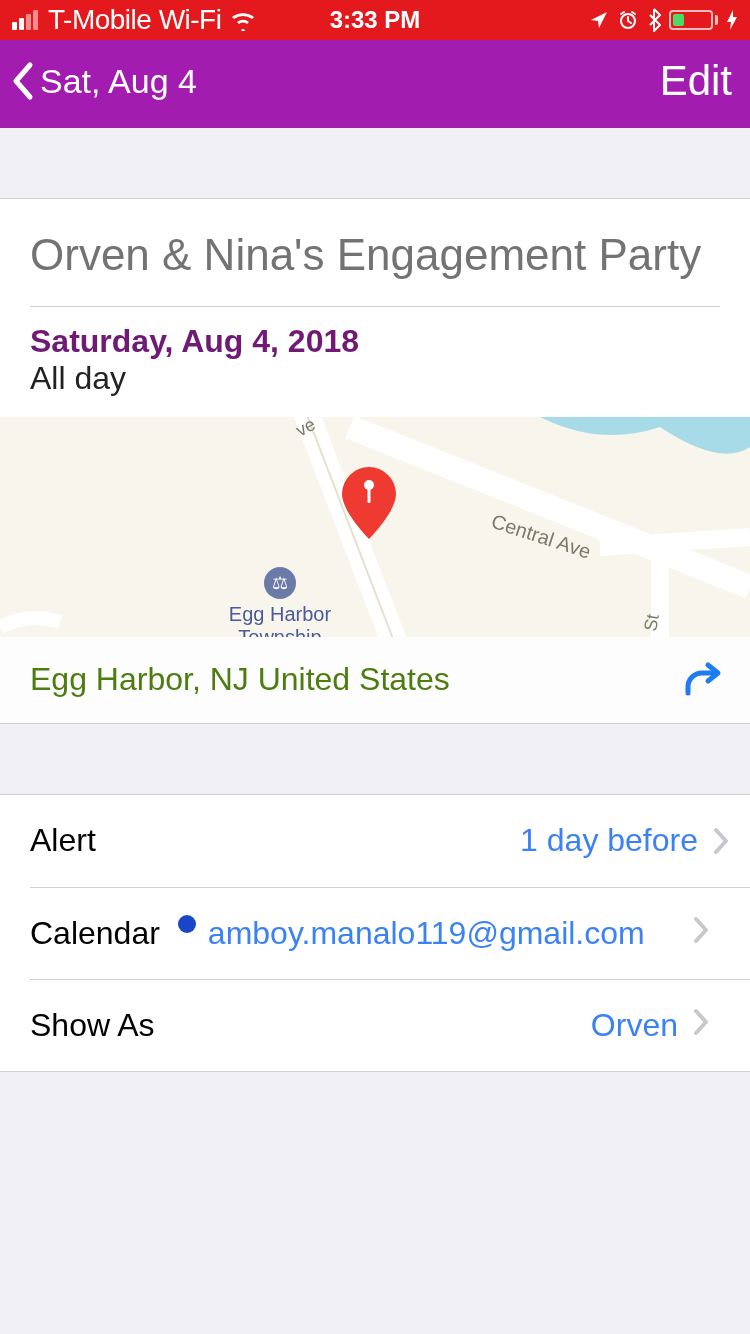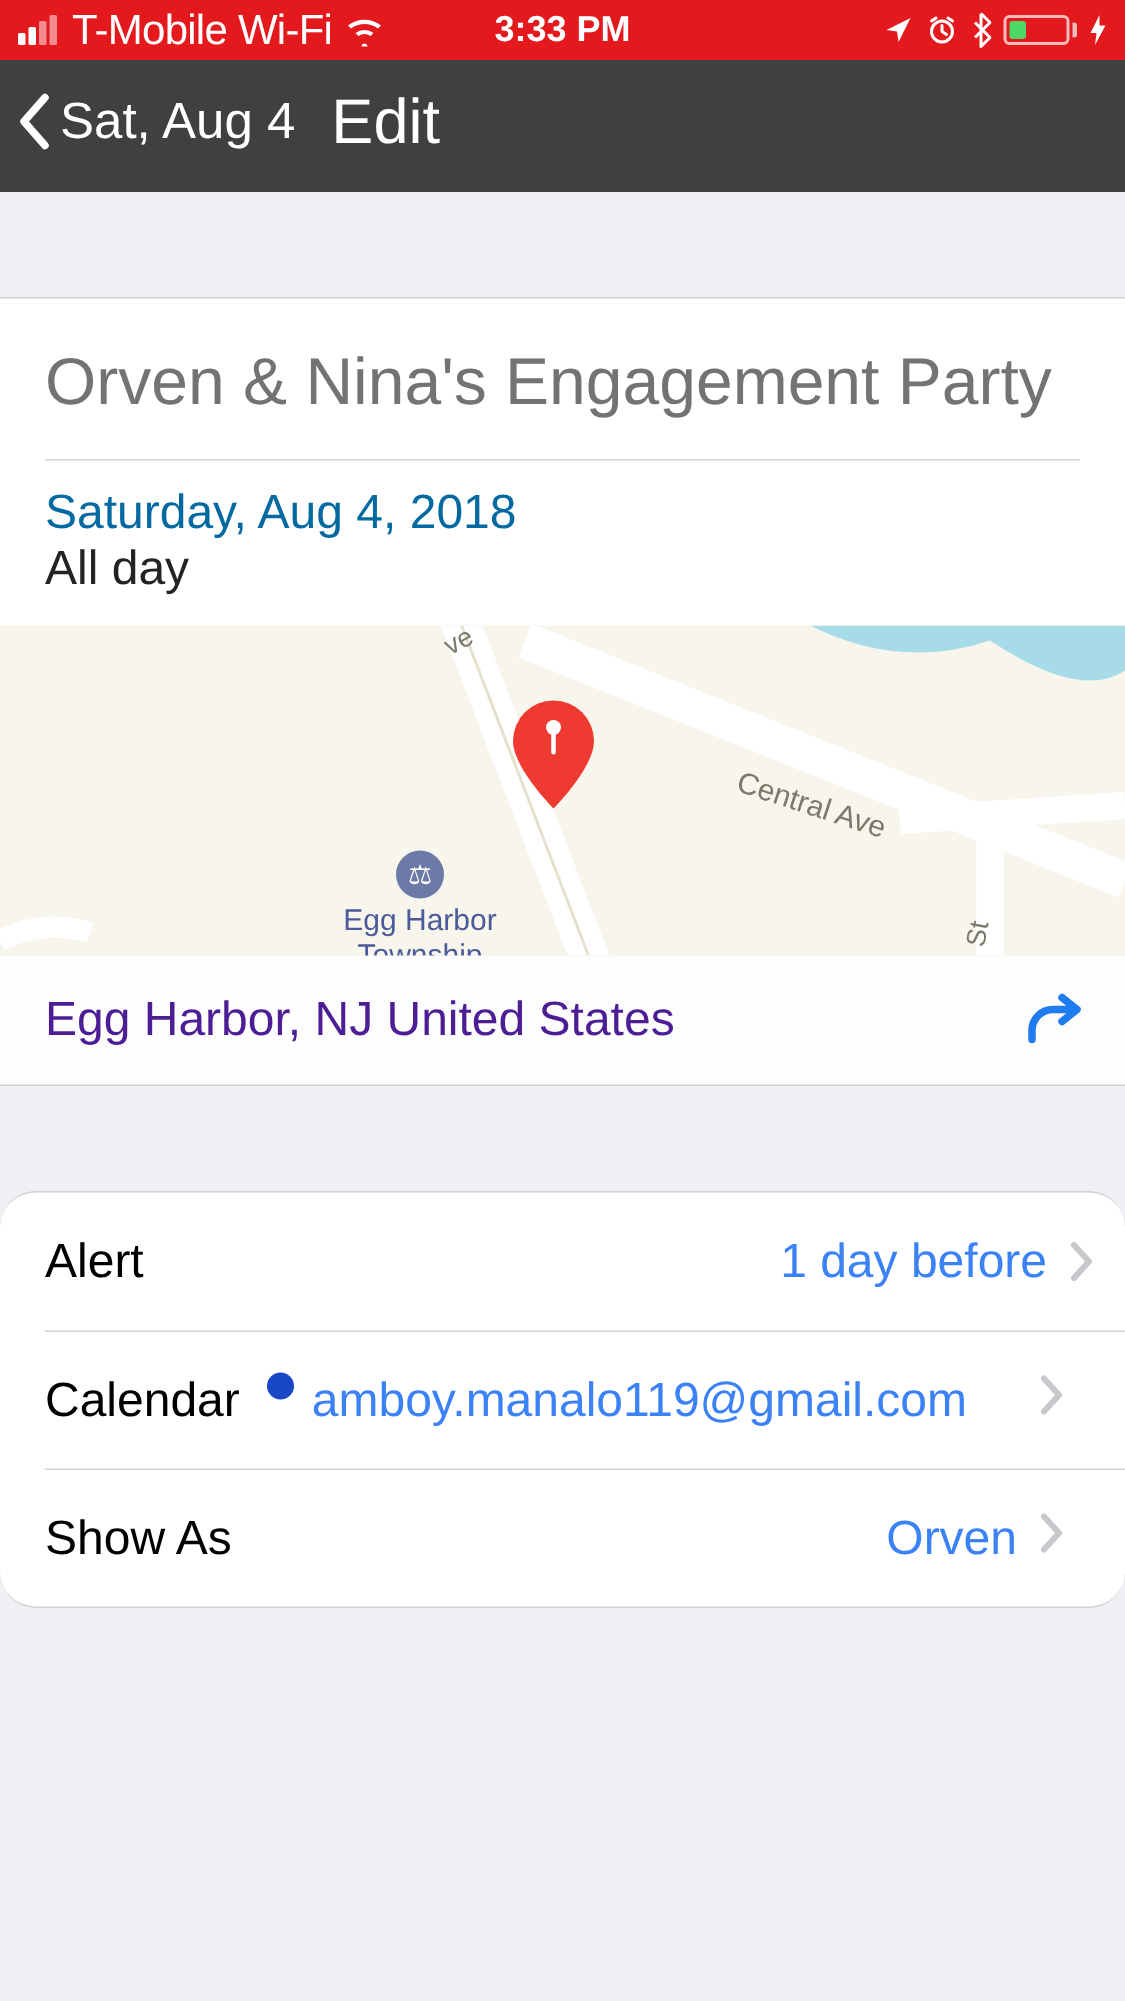--- a/index.html
+++ b/index.html
@@ -36,24 +36,24 @@
   .wifi-icon svg, .loc-icon svg, .alarm-icon svg, .bt-icon svg, .bolt-icon svg { display:block; }
   .clock { font-weight:600; font-size:24px; position:absolute; left:50%; transform:translateX(-50%); }
   .battery { display:flex; align-items:center; }
   .battery-body { width:44px; height:20px; border:2px solid rgba(255,255,255,0.7); border-radius:4px; position:relative; display:flex; align-items:center; padding:2px; }
   .battery-tip { width:3px; height:10px; background:rgba(255,255,255,0.7); border-radius:0 2px 2px 0; margin-left:2px; }
   .battery-fill { height:100%; background:#4cd964; border-radius:2px; }
 
   
   .nav-bar {
     height: 88px;
-    background: #404040;
+    background: #a21caf;
     display:flex;
     align-items:center;
-    justify-content:flex-start;
+    justify-content:space-between;
     padding: 0 18px 6px 10px;
     gap: 24px;
   }
   .nav-back { display:flex; align-items:center; color:#fff; font-size:34px; }
   .nav-back svg { margin-right:2px; }
   .nav-edit { color:#fff; font-size:42px; }
 
   
   .spacer-top { height: 70px; }
 
@@ -64,21 +64,21 @@
   }
   .event-title {
     font-size: 44px;
     font-weight:400;
     color:#737373;
     line-height:1.2;
     letter-spacing: 0;
   }
   .title-divider { height:1px; background:#d1d1d4; margin-top:24px; }
   .event-date-block { padding:16px 0 20px 0; }
-  .event-date { font-size:32px; color:#0369a1; }
+  .event-date { font-size:32px; color:#701a75;font-weight:bold; }
   .event-allday { font-size:32px; color:#232323; }
 
   .map {
     height: 220px;
     position:relative;
     background:#f8f6ec;
     overflow:hidden;
   }
   .map svg { position:absolute; top:0; left:0; }
   .map-poi {
@@ -102,30 +102,29 @@
   }
 
   .address-row {
     background:rgba(255,255,255,0.88);
     display:flex;
     align-items:center;
     justify-content:space-between;
     padding: 22px 26px 22px 30px;
     border-bottom:1px solid #d1d1d4;
   }
-  .address-text { font-size:32px; color:#4c1d95; }
+  .address-text { font-size:32px; color:#4d7c0f; }
   .directions-btn svg { display:block; }
 
   .spacer-mid { height: 70px; }
 
   .settings-group {
     background:#fff;
     border-top:1px solid #d1d1d4;
     border-bottom:1px solid #d1d1d4;
-    border-radius:24px;
   }
   .row {
     display:flex;
     align-items:center;
     height:92px;
     padding: 0 20px 0 30px;
   }
   .row + .row { border-top:1px solid #d1d1d4; margin-left:30px; padding-left:0; }
   .row + .row .row-inner { padding-right:20px; width:100%; display:flex; }
   .row-label { font-size:32px; color:#000; }

